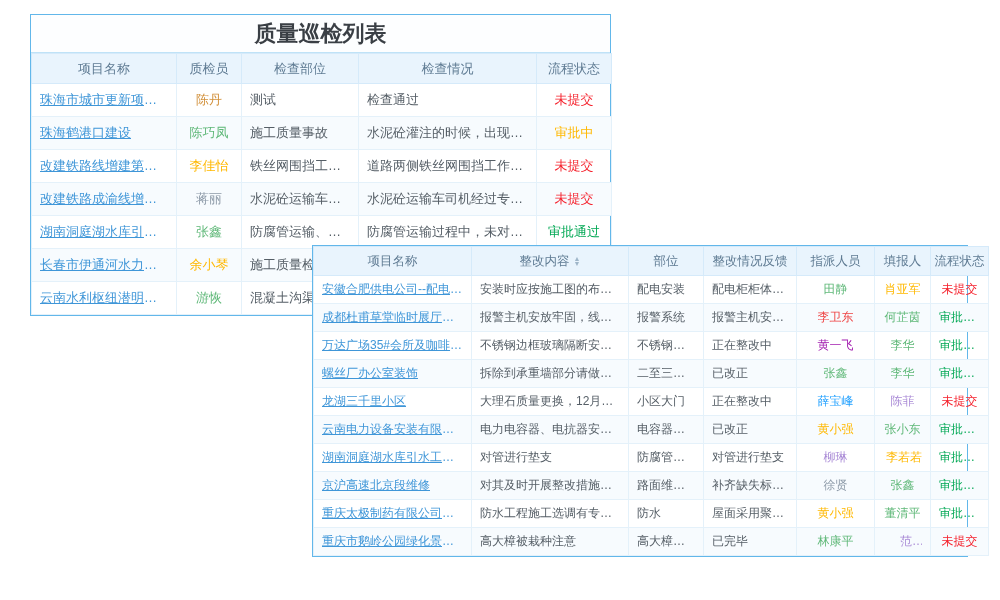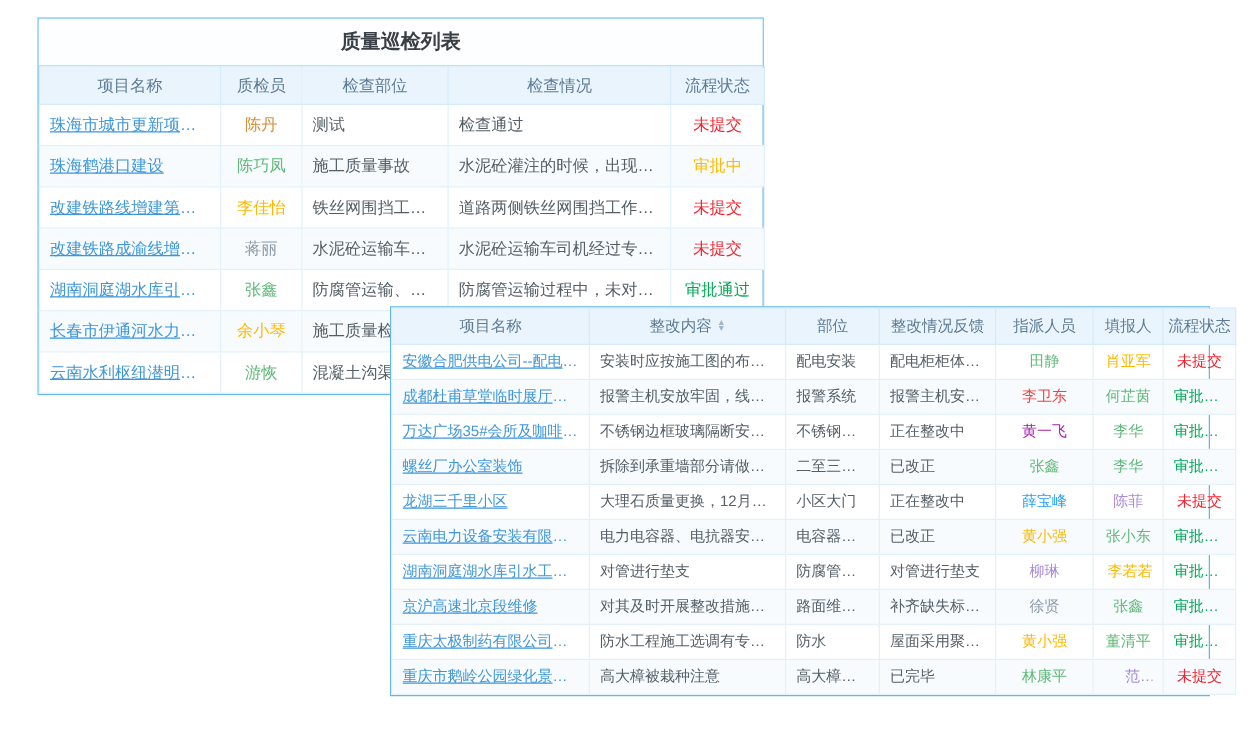--- a/index.html
+++ b/index.html
@@ -17,21 +17,21 @@
   }
   .panel-1 { left:30px; top:14px; width:581px; z-index:1; }
   .panel-2 { left:312px; top:245px; width:656px; z-index:2; }
   .panel-title {
     text-align:center;
     font-weight:bold;
     color:#3a3f45;
     background:#fdfeff;
     border-bottom:1px solid #bfe2f7;
   }
-  .panel-1 .panel-title { font-size:16px; height:38px; line-height:37px; }
+  .panel-1 .panel-title { font-size:22px; height:38px; line-height:37px; }
   .panel-2 .panel-title { font-size:16px; height:32px; line-height:31px; }
   table { width:100%; border-collapse:collapse; table-layout:fixed; }
   th {
     background:#e9f4fd;
     color:#5f7b93;
     font-weight:normal;
     text-align:center;
     border:1px solid #d5eafa;
     white-space:nowrap; overflow:hidden;
   }

